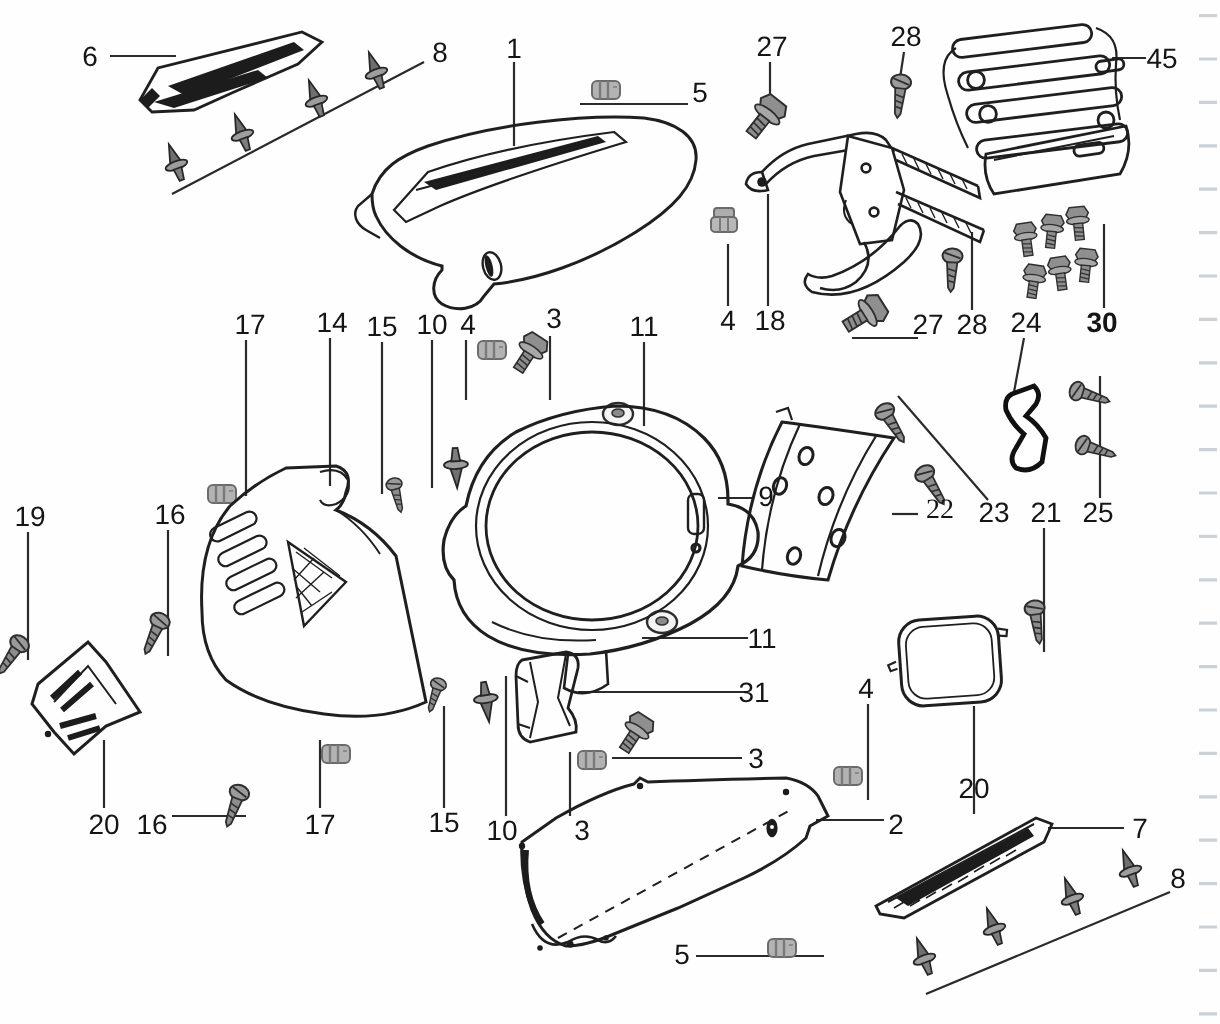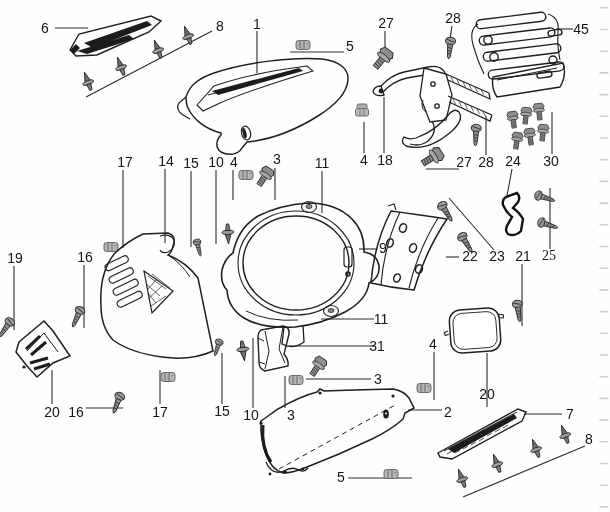--- a/index.html
+++ b/index.html
@@ -293,28 +293,28 @@
       <span class="callout" style="left: 191px; top: 163px;">15</span>
       <span class="callout" style="left: 216px; top: 162px;">10</span>
       <span class="callout" style="left: 234px; top: 162px;">4</span>
       <span class="callout" style="left: 277px; top: 159px;">3</span>
       <span class="callout" style="left: 322px; top: 163px;">11</span>
       <span class="callout" style="left: 364px; top: 160px;">4</span>
       <span class="callout" style="left: 385px; top: 160px;">18</span>
       <span class="callout" style="left: 464px; top: 162px;">27</span>
       <span class="callout" style="left: 486px; top: 162px;">28</span>
       <span class="callout" style="left: 513px; top: 161px;">24</span>
-      <span class="callout" style="left: 551px; top: 161px;">30</span>
+      <span class="callout" style="left: 551px; top: 161px; font-weight: bold;">30</span>
       <span class="callout" style="left: 15px; top: 258px;">19</span>
       <span class="callout" style="left: 85px; top: 257px;">16</span>
       <span class="callout" style="left: 383px; top: 248px;">9</span>
-      <span class="callout" style="left: 470px; top: 256px;">22</span>
+      <span class="callout" style="left: 470px; top: 256px; font-family: Liberation Serif, serif;">22</span>
       <span class="callout" style="left: 497px; top: 256px; text-align: right;">23</span>
       <span class="callout" style="left: 523px; top: 256px;">21</span>
-      <span class="callout" style="left: 549px; top: 256px; font-family: Liberation Serif, serif;">25</span>
+      <span class="callout" style="left: 549px; top: 256px;">25</span>
       <span class="callout" style="left: 381px; top: 319px;">11</span>
       <span class="callout" style="left: 377px; top: 346px;">31</span>
       <span class="callout" style="left: 378px; top: 379px;">3</span>
       <span class="callout" style="left: 433px; top: 344px;">4</span>
       <span class="callout" style="left: 52px; top: 412px;">20</span>
       <span class="callout" style="left: 76px; top: 412px;">16</span>
       <span class="callout" style="left: 160px; top: 412px;">17</span>
       <span class="callout" style="left: 222px; top: 411px;">15</span>
       <span class="callout" style="left: 251px; top: 415px;">10</span>
       <span class="callout" style="left: 291px; top: 415px;">3</span>

